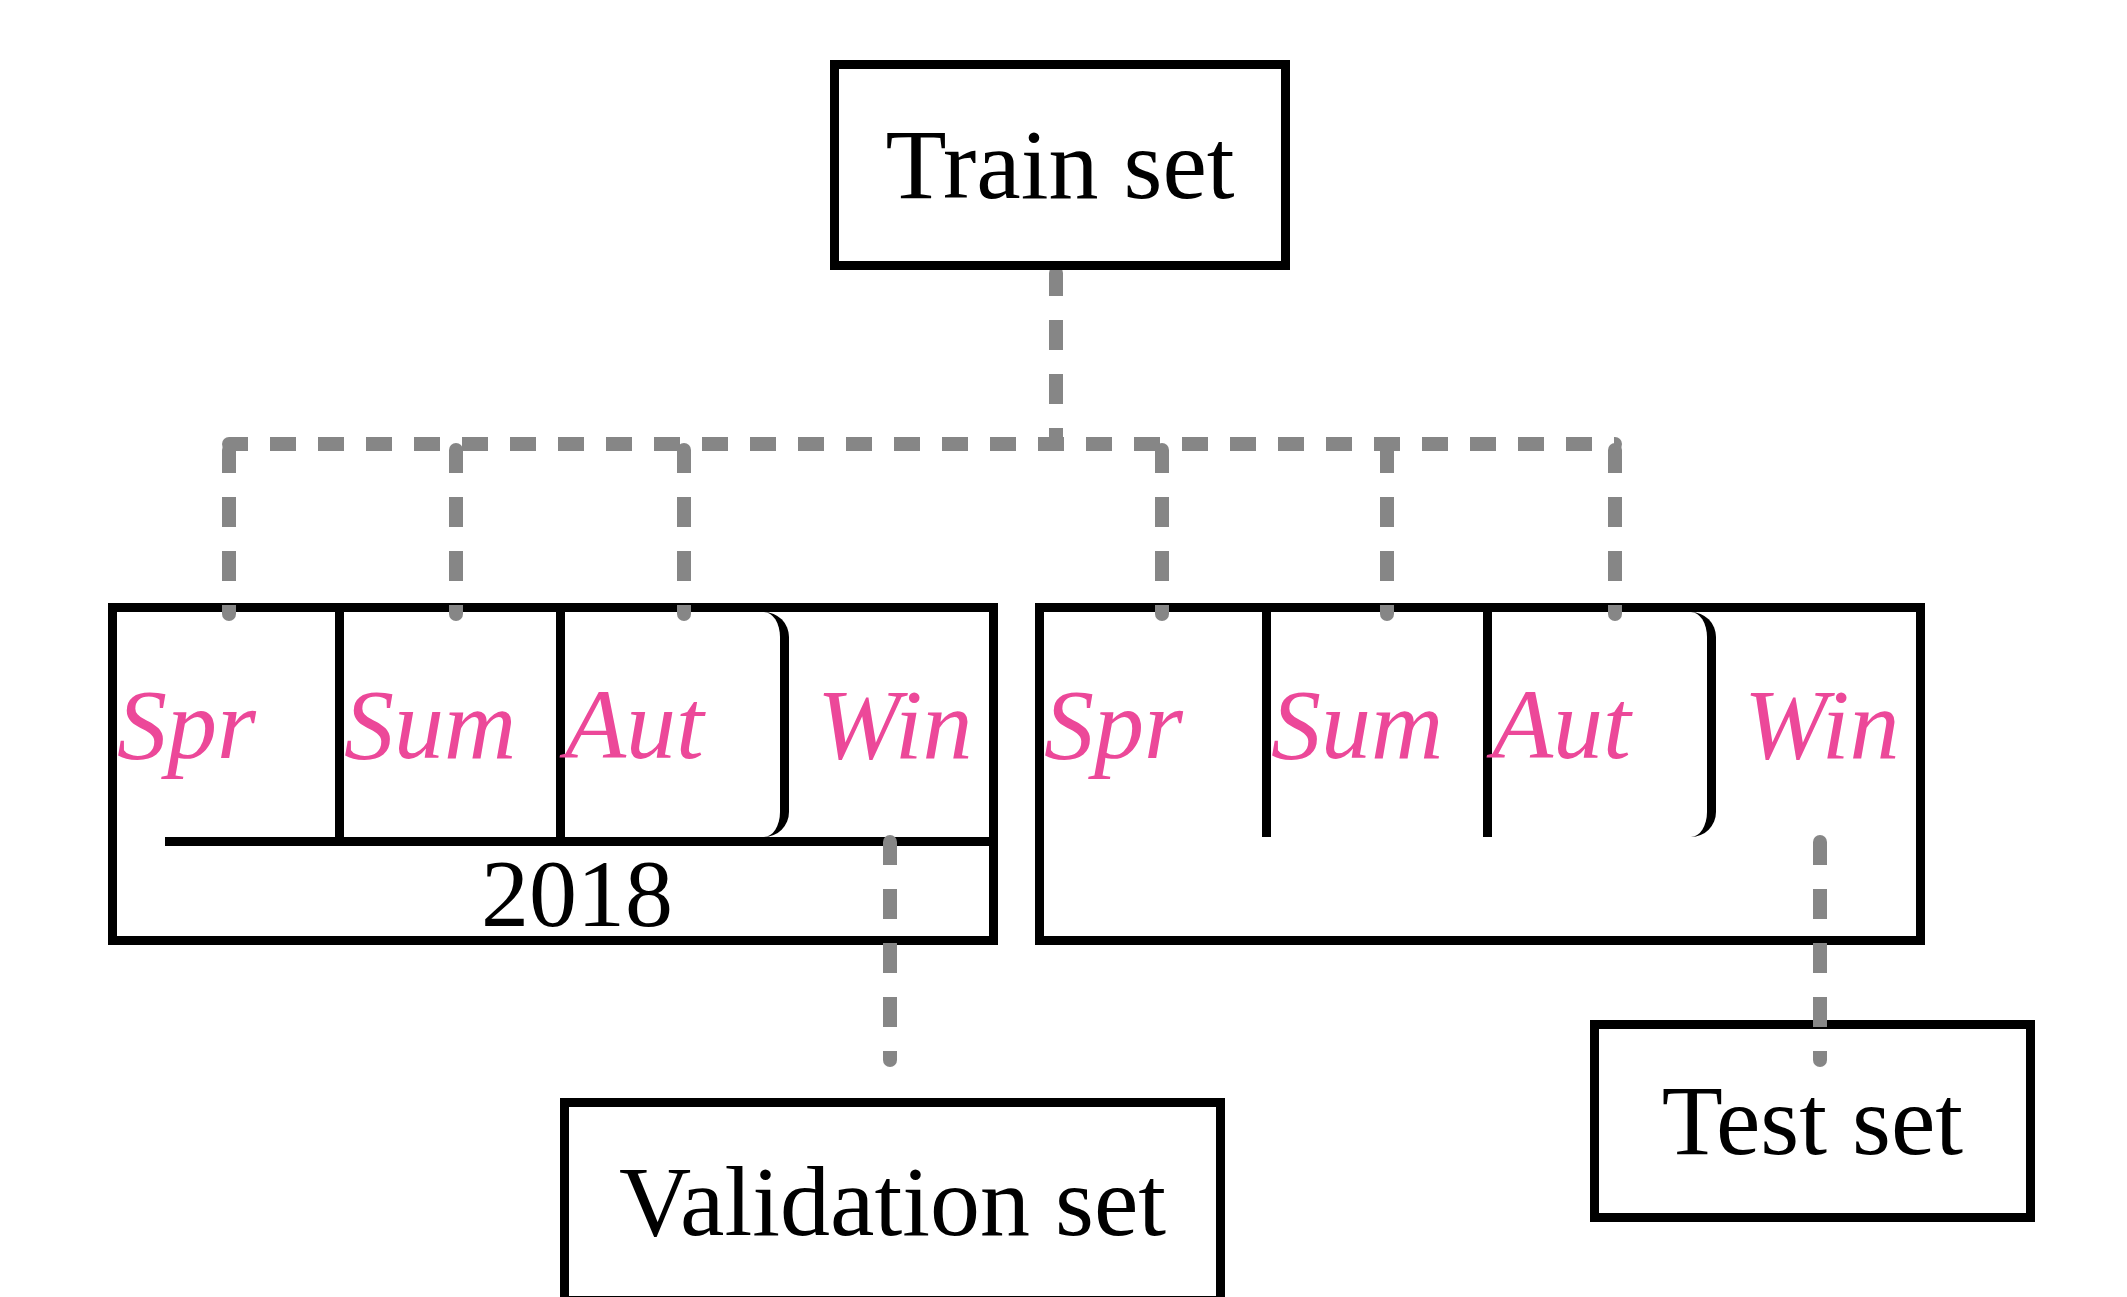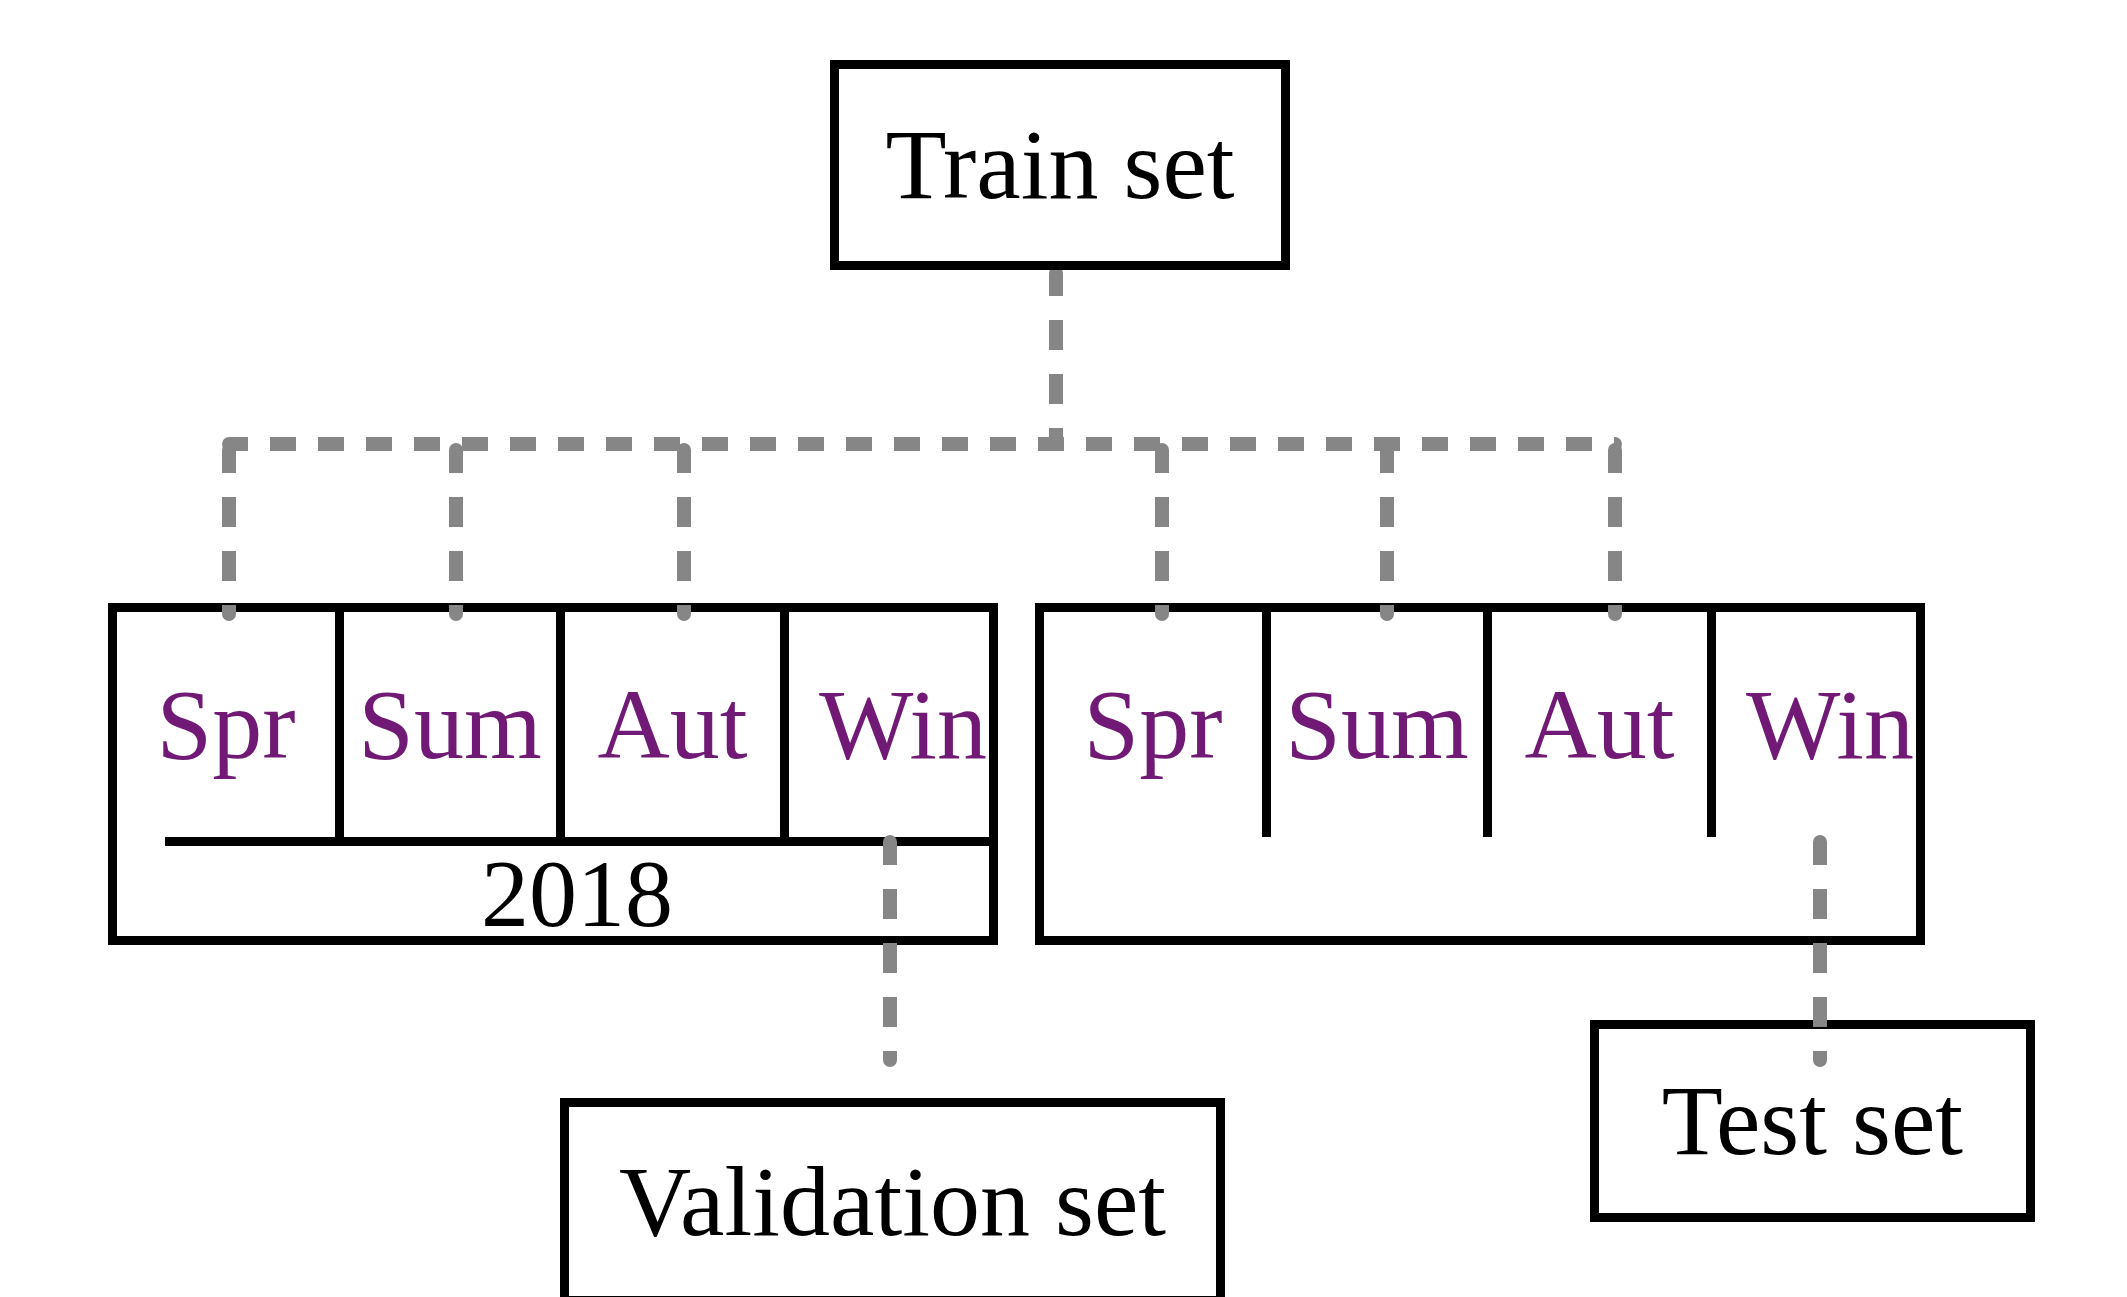--- a/index.html
+++ b/index.html
@@ -58,34 +58,35 @@
 
   .season-row {
     display: flex;
     flex: 0 0 225px;
     height: 225px;
   }
   .season-cell {
     box-sizing: border-box;
     display: flex;
     align-items: center;
-    justify-content: center;
+    justify-content: flex-start;
     border-right: 9px solid #000000;
     background: transparent;
-    color: #701a75;
+    color: #ec4899;
     font-size: 100px;
     line-height: 1;
     white-space: nowrap;
     overflow: visible;
+    font-style: italic;
   }
   .season-cell:last-child { border-right: none; }
   
   .season-cell.c0 { flex: 0 0 227px; }
   .season-cell.c1 { flex: 0 0 221px; }
-  .season-cell.c2 { flex: 0 0 224px; }
+  .season-cell.c2 { flex: 0 0 224px; border-radius: 25px; }
   .season-cell.c3 { flex: 1 1 auto; padding-left: 28px; }
 
   .year-row {
     flex: 1 1 auto;
     box-sizing: border-box;
     border-top: 9px solid #000000;
     display: flex;
     align-items: center;
     justify-content: center;
     color: #000000;

